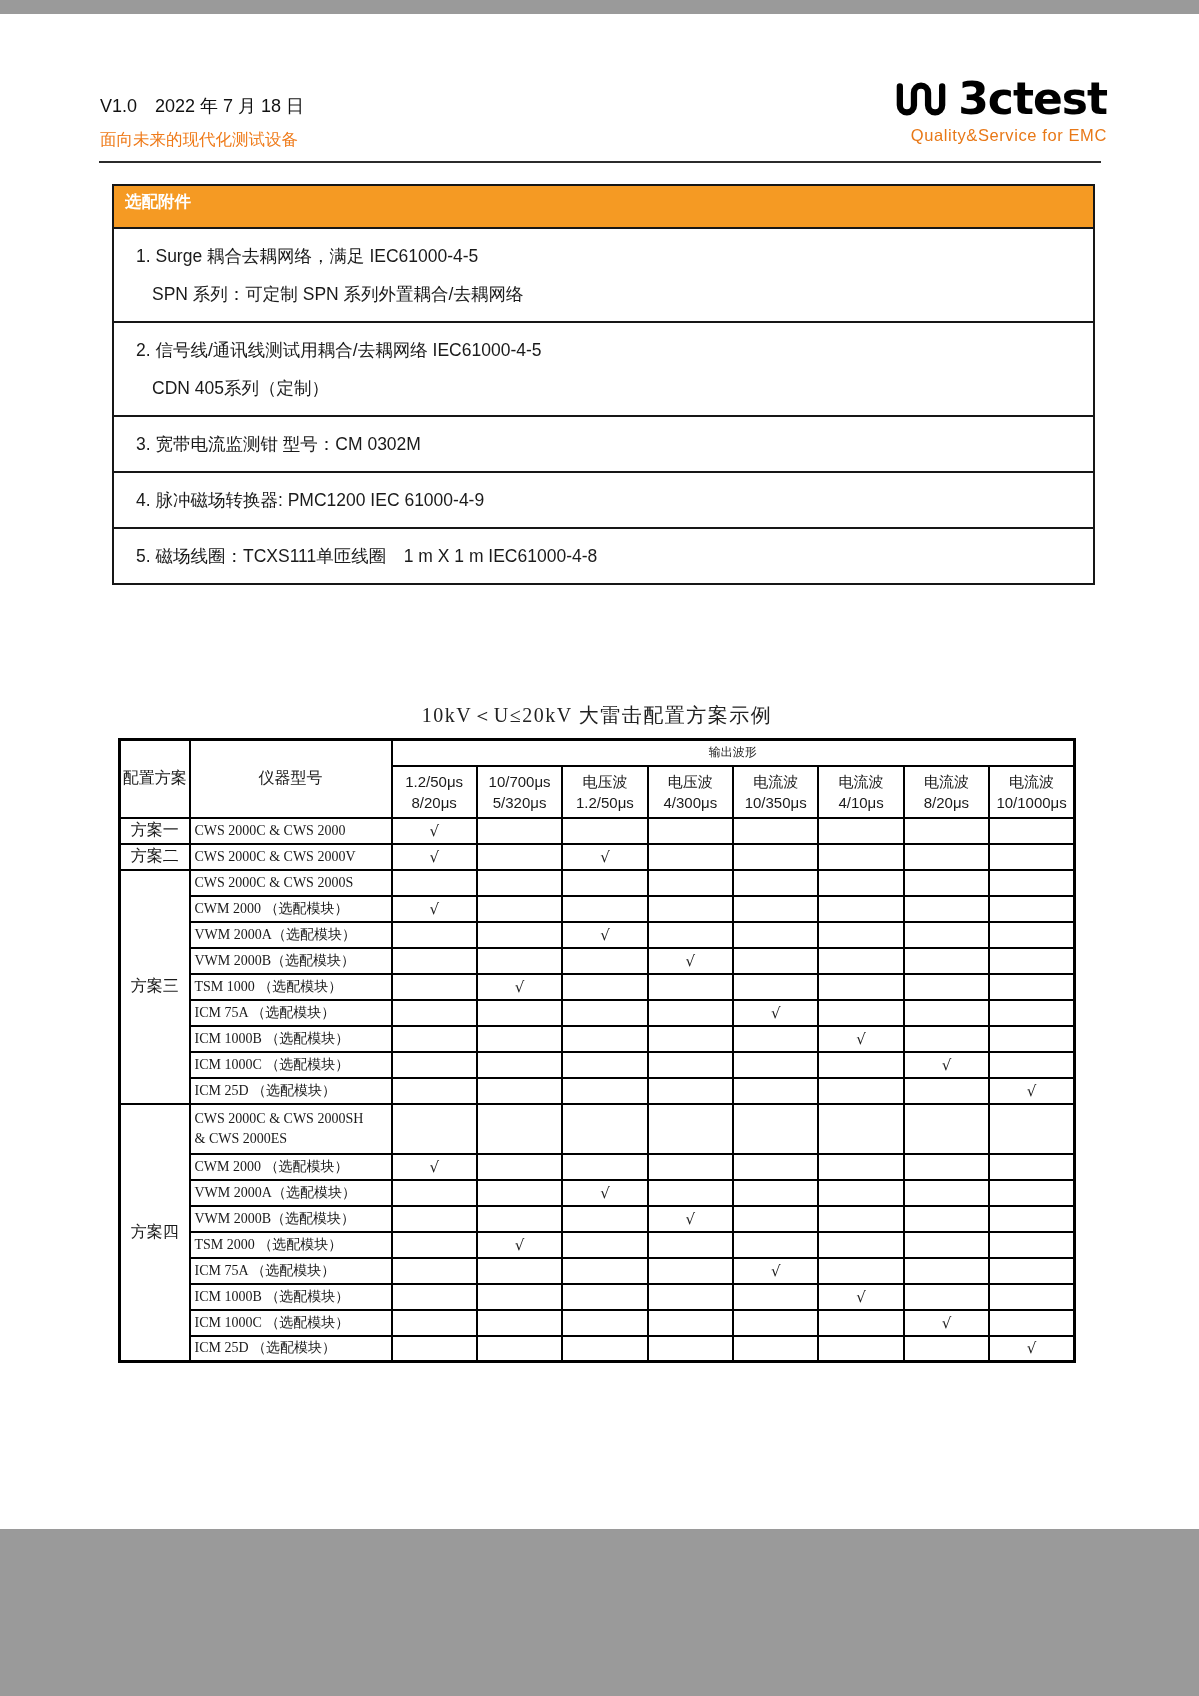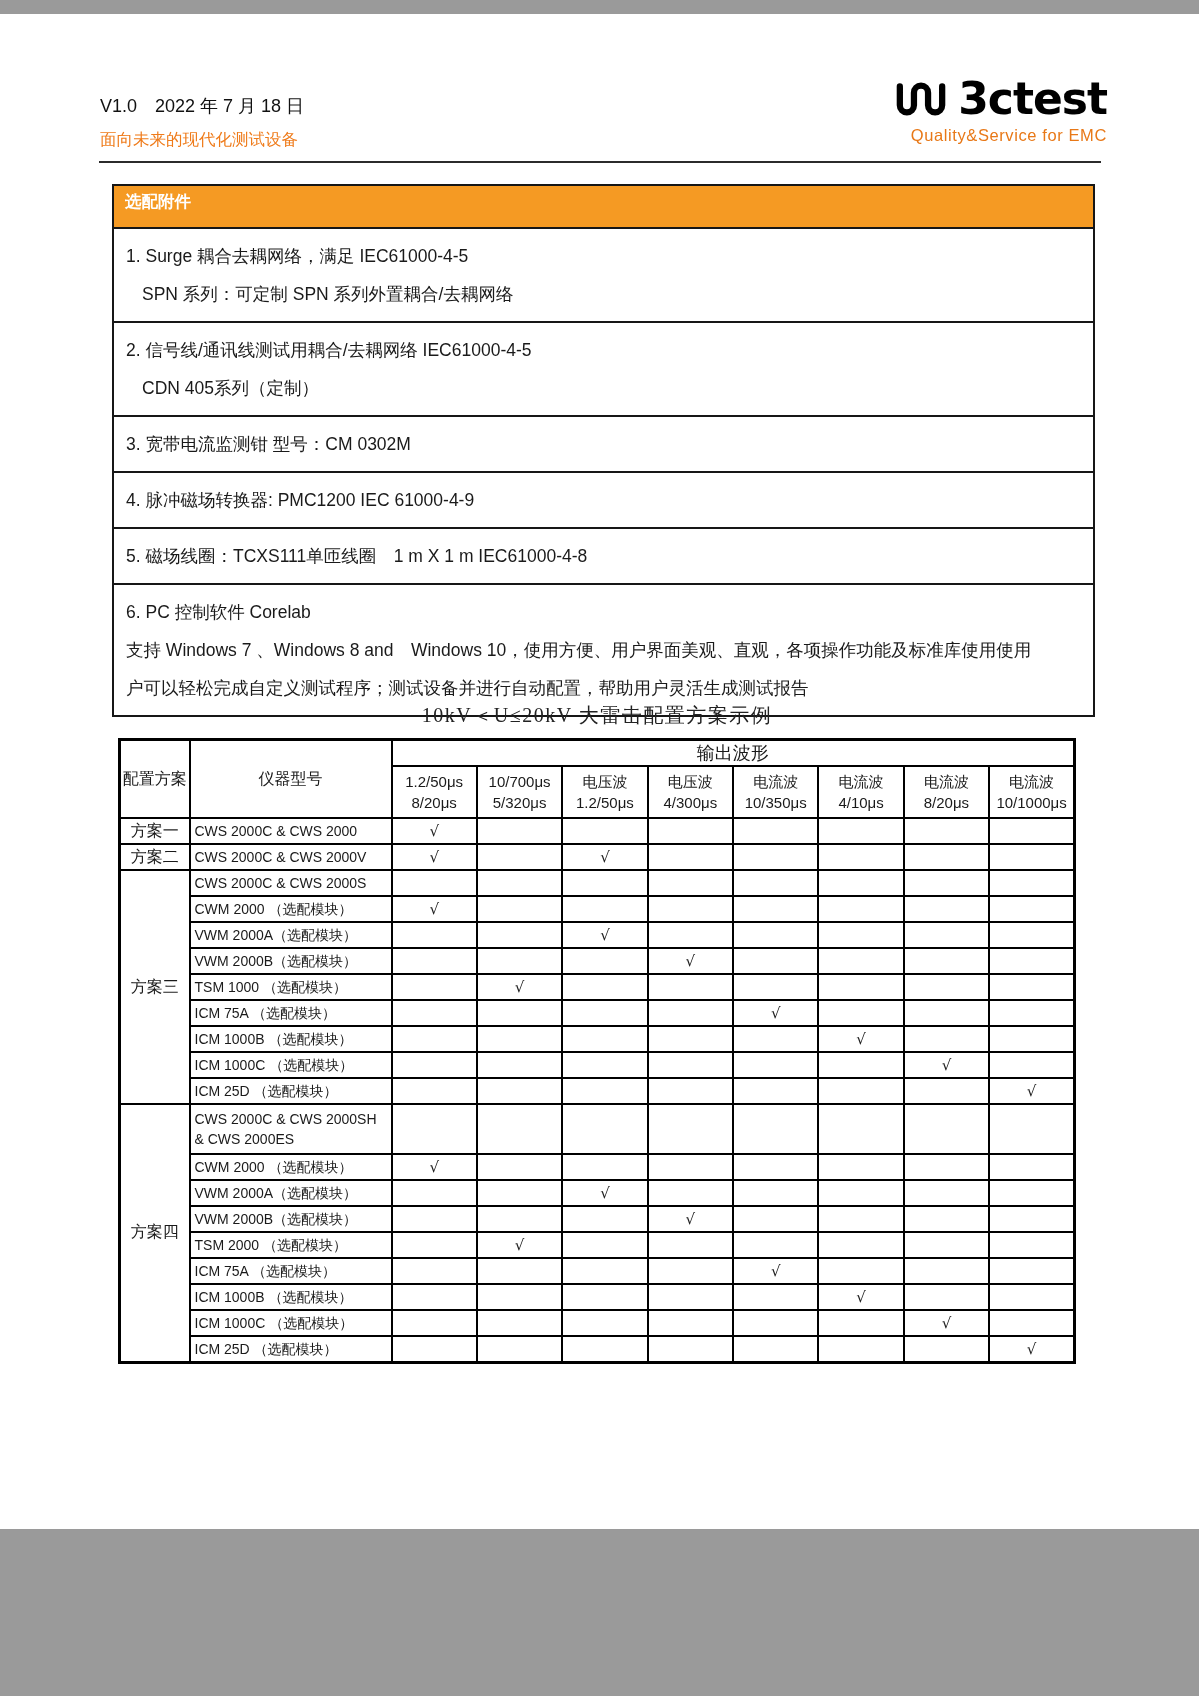--- a/index.html
+++ b/index.html
@@ -22,40 +22,40 @@
   .logo-name { font-family:"DejaVu Sans", sans-serif; font-weight:800; font-size:44px;
                letter-spacing:-1px; color:#000; line-height:1; }
   .logo-slogan { margin-top:4px; font-size:16.5px; color:#E87817; letter-spacing:0.6px; }
 
   .hdr-rule { position:absolute; left:99px; right:98px; top:147px; border-top:2px solid #2b2b2b; }
 
   
   .acc { position:absolute; left:112px; top:170px; width:983px; border:2px solid #161616; background:#fff; }
   .acc-bar { background:#F59A23; color:#fff; font-weight:bold; font-size:16.5px;
              padding:5px 11px 14px 11px; border-bottom:2px solid #161616; }
-  .acc-row { border-bottom:2px solid #161616; padding:8px 12px; font-size:17.5px; }
+  .acc-row { border-bottom:2px solid #161616; padding:8px 22px; font-size:17.5px; }
   .acc-row:last-child { border-bottom:none; }
   .acc-line { line-height:25px; padding:6.5px 0; }
   .acc-line.indent { padding-left:16px; }
 
   
   .tbl-title { position:absolute; left:118px; top:688px; width:958px; text-align:center;
                font-family:"Liberation Serif", "DejaVu Serif", serif;
                font-size:20px; letter-spacing:1.5px; color:#222; }
   table.cfg { position:absolute; left:118px; top:724px; width:958px; border-collapse:collapse;
               table-layout:fixed; border:3px solid #000;
               font-family:"Liberation Serif", "DejaVu Serif", serif; }
   table.cfg th, table.cfg td { border:2px solid #000; font-weight:normal; }
-  th.group-h { height:26px; font-size:18px; text-align:center; }
+  th.group-h { height:26px; font-size:12px; text-align:center; }
   th.scheme-h { font-size:16px; width:70px; text-align:center; }
   th.model-h { font-size:16px; width:202px; text-align:center; }
   th.wf { height:52px; font-size:15px; line-height:21px; text-align:center;
           white-space:pre-line; font-family:Liberation Sans, sans-serif; }
   td.scheme { text-align:center; vertical-align:middle; font-size:16px; }
-  td.model { font-family:Liberation Sans, sans-serif; font-size:14px;
+  td.model { font-family:Liberation Serif, serif; font-size:14px;
              padding:0 0 0 4px; text-align:left; white-space:pre-line; line-height:20px; }
   tr.r { height:26px; }
   tr.r.tall { height:50px; }
   td.check, td.empty { text-align:center; font-size:15px;
              font-family:"DejaVu Sans", sans-serif; color:#222; }
 
   
   .footer-left { position:absolute; left:88px; top:1588px; font-size:17px; color:#111; }
   .footer-right { position:absolute; right:209px; top:1588px; font-size:17px; color:#111; }
   .footer-right .pg { margin-left:18px; letter-spacing:2px; }
@@ -98,25 +98,20 @@
           <div class="acc-line indent">CDN 405系列（定制）</div>
         </div>
         <div class="acc-row">
           <div class="acc-line">3.  宽带电流监测钳  型号：CM 0302M</div>
         </div>
         <div class="acc-row">
           <div class="acc-line">4.  脉冲磁场转换器: PMC1200   IEC 61000-4-9</div>
         </div>
         <div class="acc-row">
           <div class="acc-line">5.  磁场线圈：TCXS111单匝线圈　1 m X 1 m IEC61000-4-8</div>
-        </div>
-        <div class="acc-row">
-          <div class="acc-line">6. PC 控制软件 Corelab</div>
-          <div class="acc-line">支持 Windows 7 、Windows 8 and　Windows 10，使用方便、用户界面美观、直观，各项操作功能及标准库使用使用</div>
-          <div class="acc-line">户可以轻松完成自定义测试程序；测试设备并进行自动配置，帮助用户灵活生成测试报告</div>
         </div>
       </div>
   </div>
 
   <div class="tbl-title">10kV＜U≤20kV 大雷击配置方案示例</div>
 
   <table class="cfg">
     <thead>
       <tr>
         <th class="scheme-h" rowspan="2">配置方案</th>

